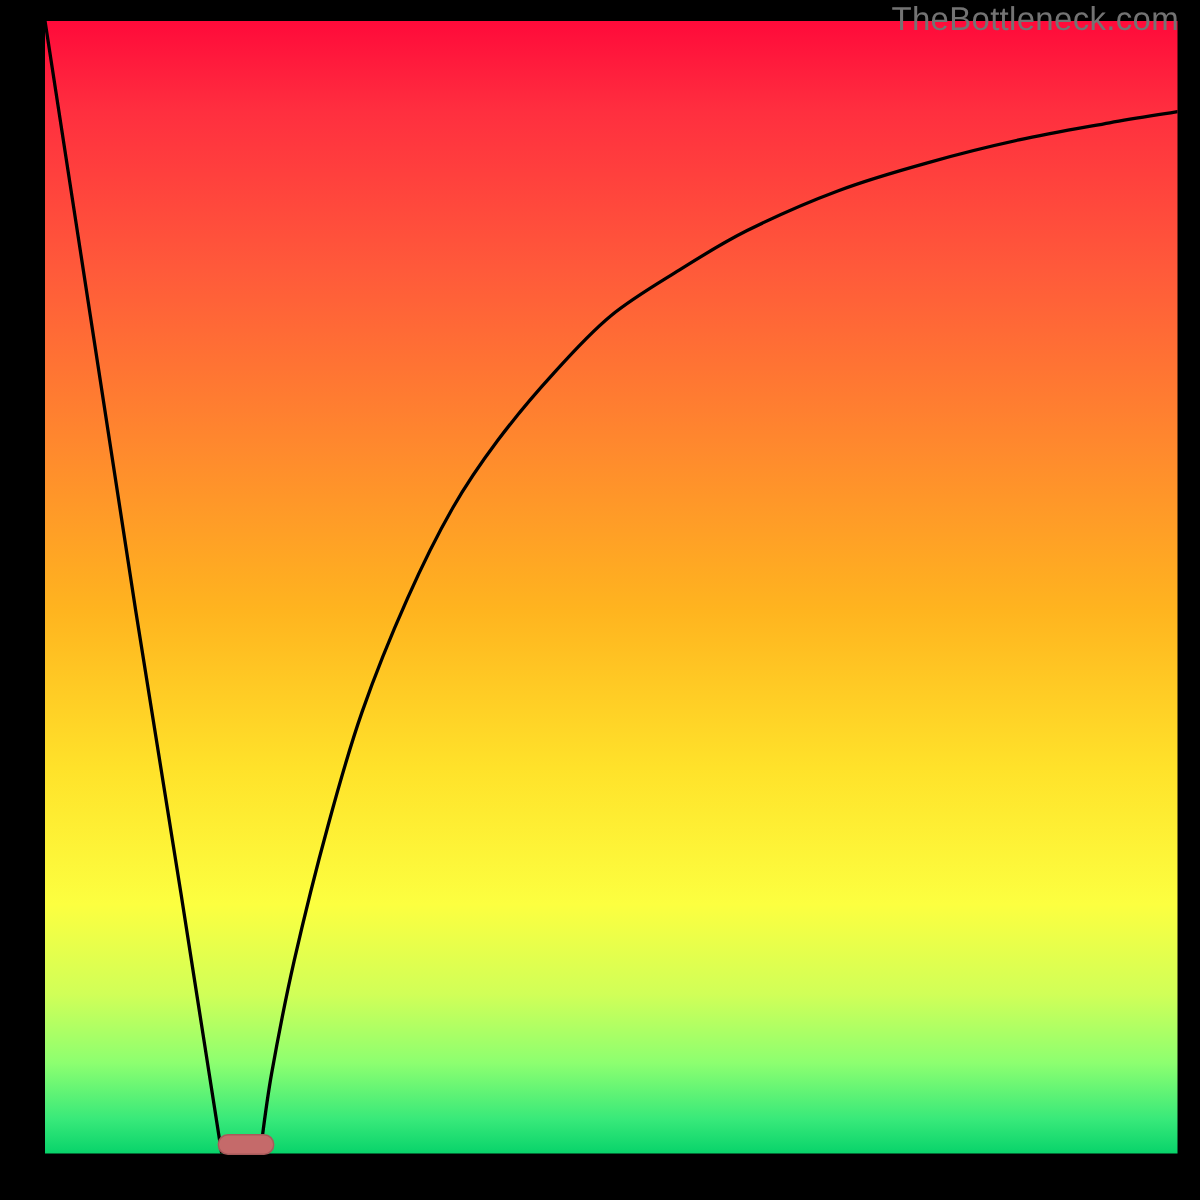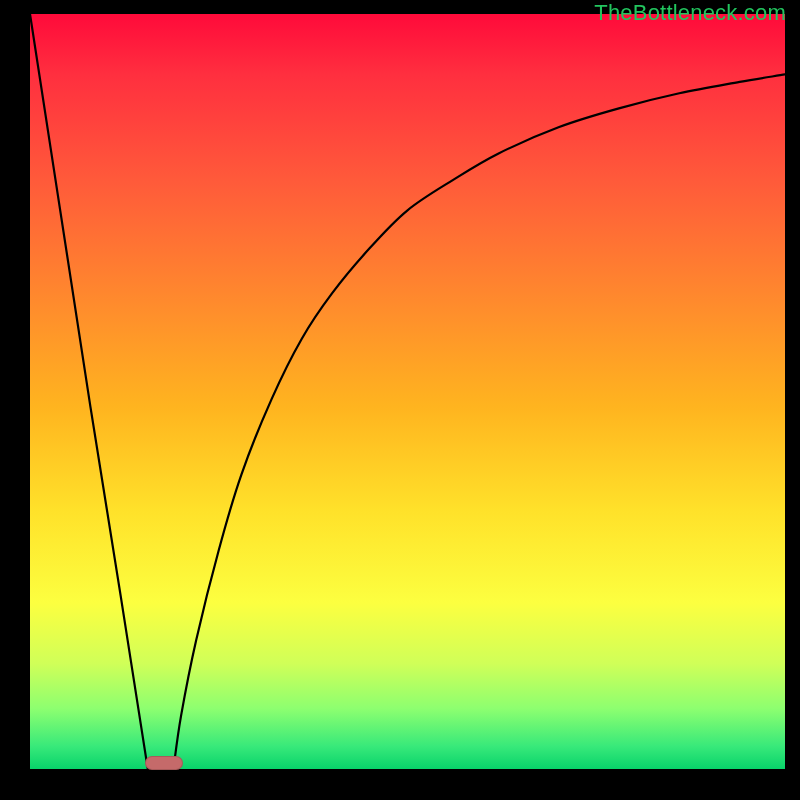--- a/index.html
+++ b/index.html
@@ -36,21 +36,21 @@
       #d0ff58 86%,
       #8dff70 92%,
       #38e97a 97%,
       #08d36a 100%
     );
   }
   .watermark {
     position: absolute;
     top: 0px;
     right: 14px;
-    color: #22c55e;
+    color: #737373;
     font-size: 22px;
     font-weight: 400;
     letter-spacing: 0.2px;
     user-select: none;
   }
   svg.curve {
     position: absolute;
     left: 0; top: 0;
     width: 755px;
     height: 755px;

